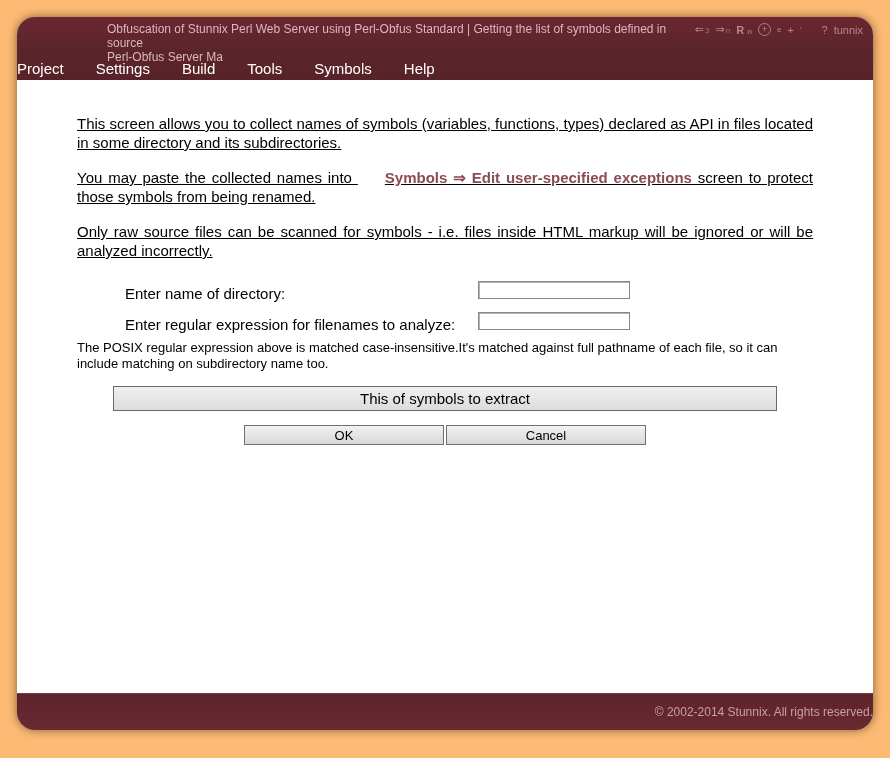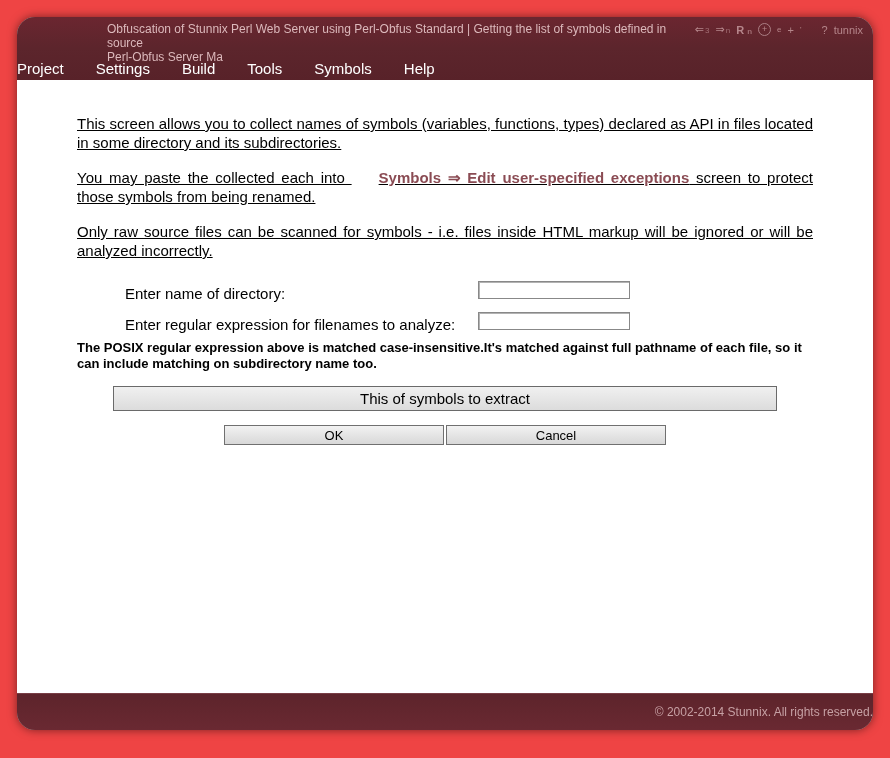--- a/index.html
+++ b/index.html
@@ -8,21 +8,21 @@
       font-family: Arial, Helvetica, sans-serif;
       font-size: 13px;
       width: 890px;
       height: 758px;
       overflow: hidden;
     }
     .outer-frame {
       width: 890px;
       height: 758px;
       padding: 17px;
-      background: #ef4444;
+      background: #fdba74;
     }
     .window {
       width: 856px;
       height: 713px;
       border-radius: 18px;
       overflow: hidden;
       background: #fff;
       box-shadow: inset 0 0 0 3px rgba(0,0,0,0.4), 0 0 10px rgba(0,0,0,0.5);
       position: relative;
       display: flex;
@@ -112,39 +112,38 @@
       width: 152px;
       box-shadow: inset 1px 1px 0 rgba(0,0,0,0.3);
       font-size: 13px;
       padding: 0 2px;
     }
     .note {
       font-size: 13px;
       line-height: 16px;
       color: #000;
       margin: 6px 0 14px 0;
-      font-weight: bold;
     }
     .types-bar {
       margin: 0 36px 14px 36px;
       background: linear-gradient(to bottom, #f0f0f0, #dcdcdc);
       border: 1px solid #6a6a6a;
       text-align: center;
       font-size: 15px;
       padding: 2px 0;
       cursor: pointer;
     }
     .button-row {
       display: flex;
       justify-content: center;
       gap: 0;
       margin: 0 0 0 0;
     }
     .btn {
-      width: 220px;
+      width: 200px;
       height: 20px;
       background: linear-gradient(to bottom, #f2f2f2, #d8d8d8);
       border: 1px solid #707070;
       font-size: 13px;
       cursor: pointer;
       margin: 0 1px;
     }
     .footer {
       background: linear-gradient(to bottom, #5d242b 0%, #6a2932 100%);
       height: 37px;
@@ -197,21 +196,21 @@
         <div class="menu-item">Build</div>
         <div class="menu-item">Tools</div>
         <div class="menu-item">Symbols</div>
         <div class="menu-item">Help</div>
       </div>
     </div>
 
     <div class="content">
       <p class="para">This screen allows you to collect names of symbols (variables, functions, types) declared as API in files located in some directory and its subdirectories.</p>
       <p class="para">
-        <span>You may paste the collected each into </span><span class="emph">Symbols ⇒ Edit user-specified exceptions</span><span> screen to protect those symbols from being renamed.</span>
+        <span>You may paste the collected names into </span><span class="emph">Symbols ⇒ Edit user-specified exceptions</span><span> screen to protect those symbols from being renamed.</span>
       </p>
       <p class="para">Only raw source files can be scanned for symbols - i.e. files inside HTML markup will be ignored or will be analyzed incorrectly.</p>
 
       <div class="form-table">
         <div class="form-row">
           <div class="form-label">Enter name of directory:</div>
           <input class="form-input" type="text" value="" style="">
         </div>
         <div class="form-row">
           <div class="form-label">Enter regular expression for filenames to analyze:</div>

